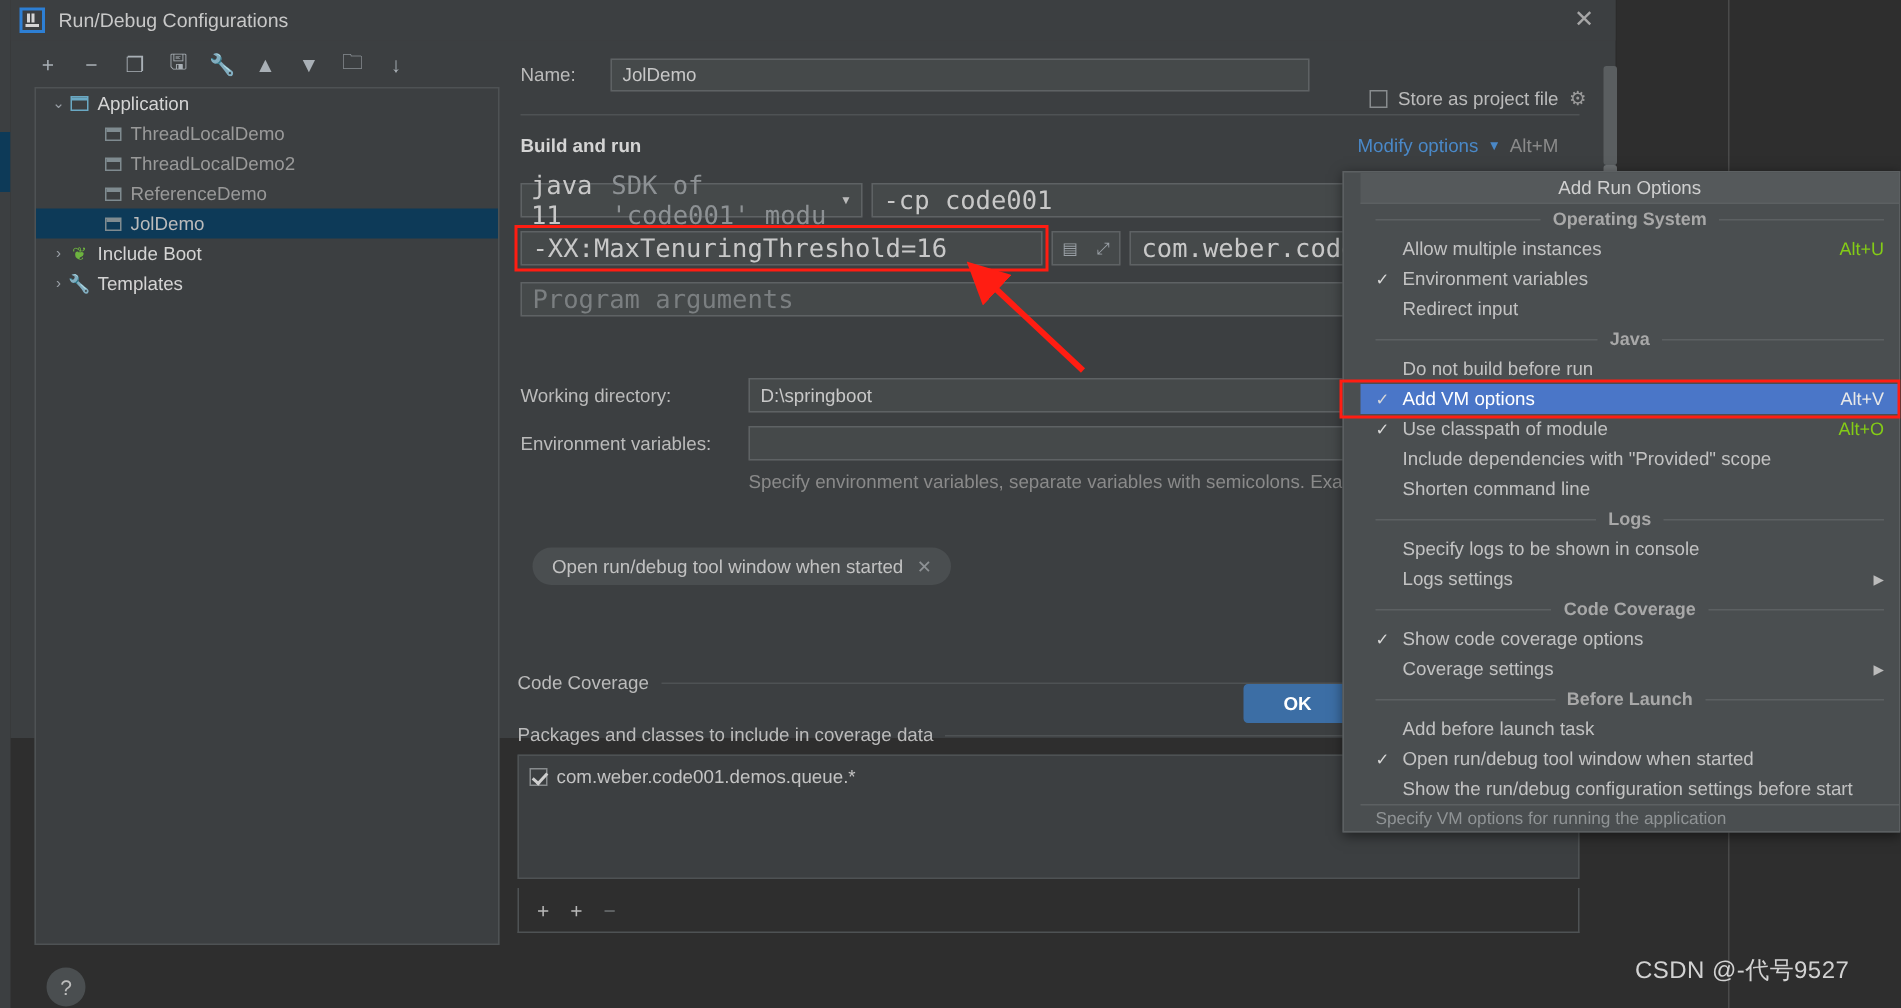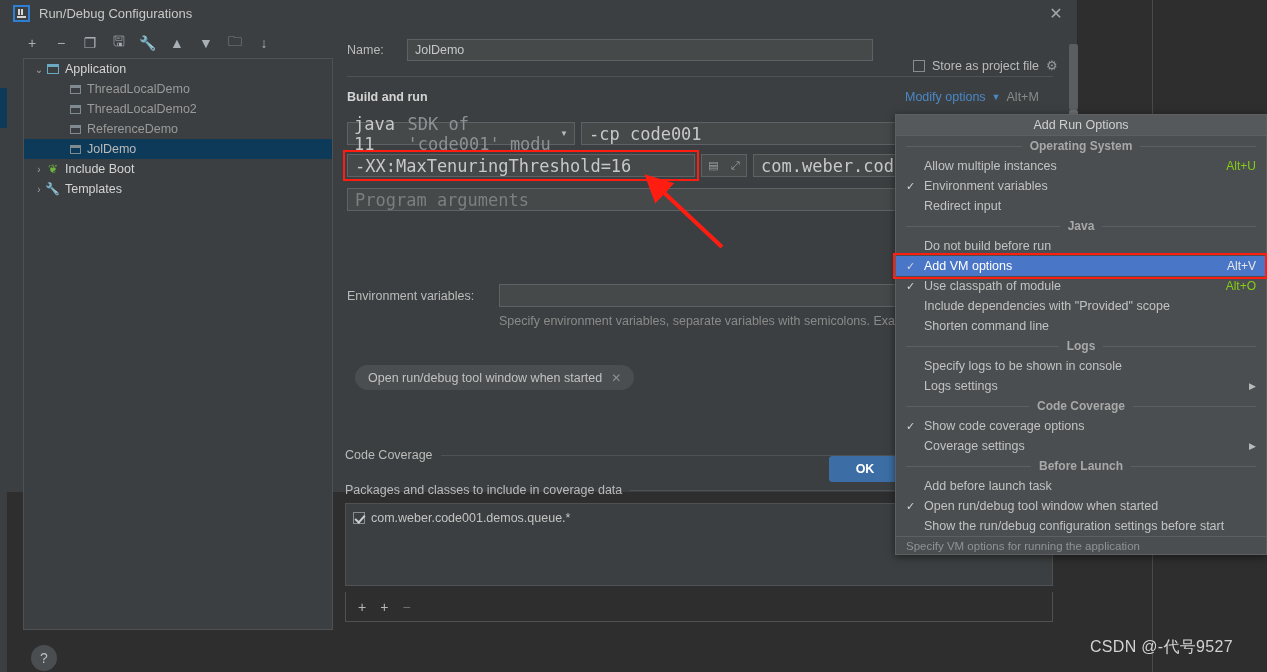--- a/index.html
+++ b/index.html
@@ -177,20 +177,21 @@
   .btn.ok { left:822px; width:72px; background:#3c6ea5; border-color:#3c6ea5; color:#ffffff; font-weight:bold; }
   .btn.cancel { left:903px; width:72px; }
   .btn.apply { left:984px; width:72px; }
 
   
   .menu {
     position:absolute; left:895px; top:114px; width:372px;
     background:#4a4e50; border:1px solid #5c6062;
     box-shadow:0 2px 8px rgba(0,0,0,.5);
     font-size:12.5px;
+    padding-left:11px;
   }
   .menu-header { height:21px; display:flex; align-items:center; justify-content:center;
     color:#d0d0d0; background:#55595b; border-bottom:1px solid #5c6062; }
   .menu-sep { display:flex; align-items:center; gap:8px; height:20px; padding:0 10px; color:#a8a8a8; font-weight:bold; }
   .menu-sep .ml { flex:1; height:1px; background:#5c6062; }
   .menu-sep .mr { flex:1; height:1px; background:#5c6062; }
   .menu-sep .mtxt { font-size:12px; }
   .menu-item { height:20px; display:flex; align-items:center; padding:0 10px 0 10px; color:#c2c2c2; position:relative; }
   .menu-item .check { width:18px; flex:none; color:#d8d8d8; font-size:11px; }
   .menu-item .mlabel { flex:1; white-space:nowrap; }
@@ -346,20 +347,24 @@
         <div class="input mainclass-field">
           <span class="mono">com.weber.code001.dem</span>
         </div>
       </div>
       <div class="redbox-vm"></div>
 
       <div class="input prog-args">
         <span class="mono ph">Program arguments</span>
       </div>
 
+      <div class="wd-row">
+        <div class="lbl wd-lbl">Working directory:</div>
+        <div class="input wd-input">D:\springboot</div>
+      </div>
 
       <div class="ev-row">
         <div class="lbl ev-lbl">Environment variables:</div>
         <div class="input ev-input"></div>
       </div>
       <div class="hint">Specify environment variables, separate variables with semicolons. Exa</div>
 
       <div class="chip">
         <span>Open run/debug tool window when started</span>
         <span class="chip-x">✕</span>

